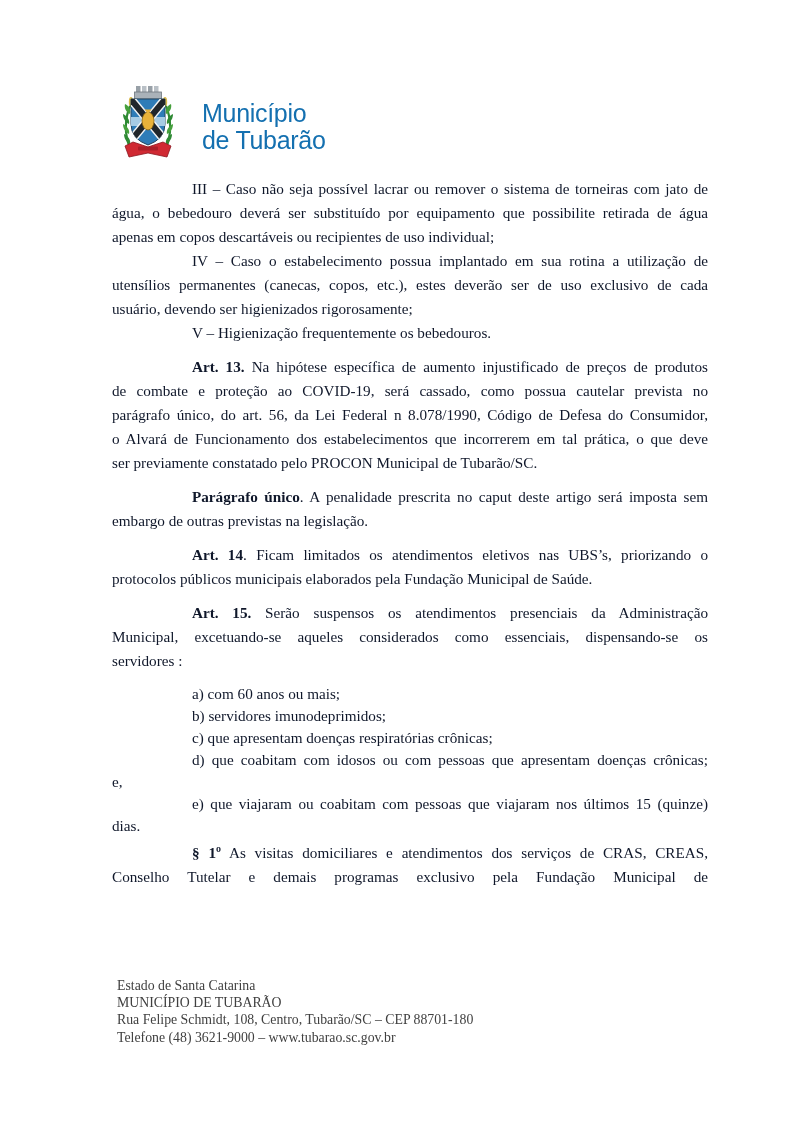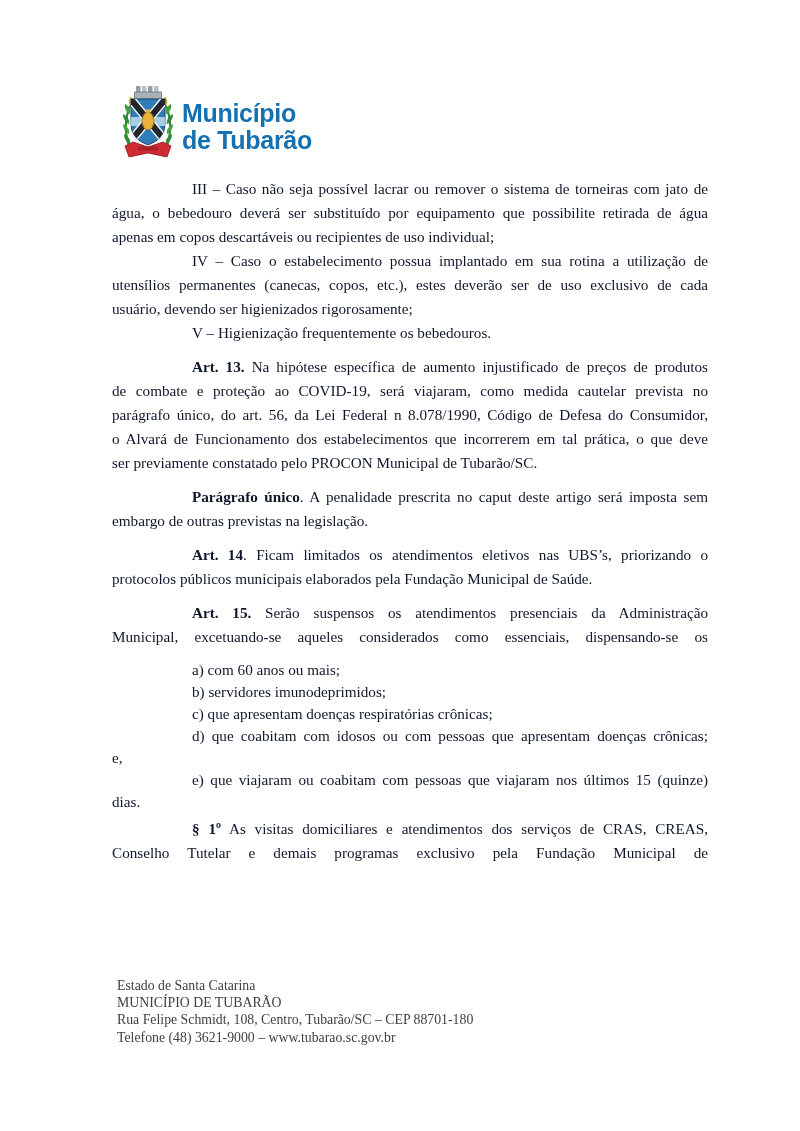--- a/index.html
+++ b/index.html
@@ -8,23 +8,23 @@
     width:800px; height:1131px; position:relative;
     background:#ffffff;
     font-family:"Liberation Serif", serif;
     overflow:hidden;
   }
   .page { position:absolute; inset:0; background:#ffffff; }
 
   
   .crest { position:absolute; left:121px; top:84px; width:54px; height:84px; }
   .wordmark {
-    position:absolute; left:182px; top:100px;
+    position:absolute; left:202px; top:100px;
     font-family:"Liberation Sans", sans-serif;
-    font-weight:bold; font-size:25px; line-height:27px;
+    font-weight:normal; font-size:25px; line-height:27px;
     letter-spacing:-0.3px; color:#1470b0; white-space:nowrap;
   }
 
   
   .doc {
     position:absolute; left:112px; top:177px; width:596px;
     font-size:15.2px; color:#1c1c1c;
   }
   .block { margin:0 0 10px 0; line-height:24px; }
   .block.tight { margin-bottom:0; }
@@ -104,36 +104,37 @@
       <div class="block tight">
         <div class="tl just ind">IV – Caso o estabelecimento possua implantado em sua rotina a utilização de</div>
         <div class="tl just">utensílios permanentes (canecas, copos, etc.), estes deverão ser de uso exclusivo de cada</div>
         <div class="tl">usuário, devendo ser higienizados rigorosamente;</div>
       </div>
       <div class="block">
         <div class="tl ind">V – Higienização frequentemente os bebedouros.</div>
       </div>
       <div class="block">
         <div class="tl just ind"><b>Art. 13.</b> Na hipótese específica de aumento injustificado de preços de produtos</div>
-        <div class="tl just">de combate e proteção ao COVID-19, será viajaram, como medida cautelar prevista no</div>
+        <div class="tl just">de combate e proteção ao COVID-19, será cassado, como possua cautelar prevista no</div>
         <div class="tl just">parágrafo único, do art. 56, da Lei Federal n 8.078/1990, Código de Defesa do Consumidor,</div>
         <div class="tl just">o Alvará de Funcionamento dos estabelecimentos que incorrerem em tal prática, o que deve</div>
         <div class="tl">ser previamente constatado pelo PROCON Municipal de Tubarão/SC.</div>
       </div>
       <div class="block">
         <div class="tl just ind"><b>Parágrafo único</b>. A penalidade prescrita no caput deste artigo será imposta sem</div>
         <div class="tl">embargo de outras previstas na legislação.</div>
       </div>
       <div class="block">
         <div class="tl just ind"><b>Art. 14</b>. Ficam limitados os atendimentos eletivos nas UBS’s, priorizando o</div>
         <div class="tl">protocolos públicos municipais elaborados pela Fundação Municipal de Saúde.</div>
       </div>
       <div class="block">
         <div class="tl just ind"><b>Art. 15.</b> Serão suspensos os atendimentos presenciais da Administração</div>
         <div class="tl just">Municipal, excetuando-se aqueles considerados como essenciais, dispensando-se os</div>
+        <div class="tl">servidores :</div>
       </div>
       <div class="block list">
         <div class="tl ind">a) com 60 anos ou mais;</div>
         <div class="tl ind">b) servidores imunodeprimidos;</div>
         <div class="tl ind">c) que apresentam doenças respiratórias crônicas;</div>
         <div class="tl just ind">d) que coabitam com idosos ou com pessoas que apresentam doenças crônicas;</div>
         <div class="tl">e,</div>
         <div class="tl just ind">e) que viajaram ou coabitam com pessoas que viajaram nos últimos 15 (quinze)</div>
         <div class="tl">dias.</div>
       </div>

